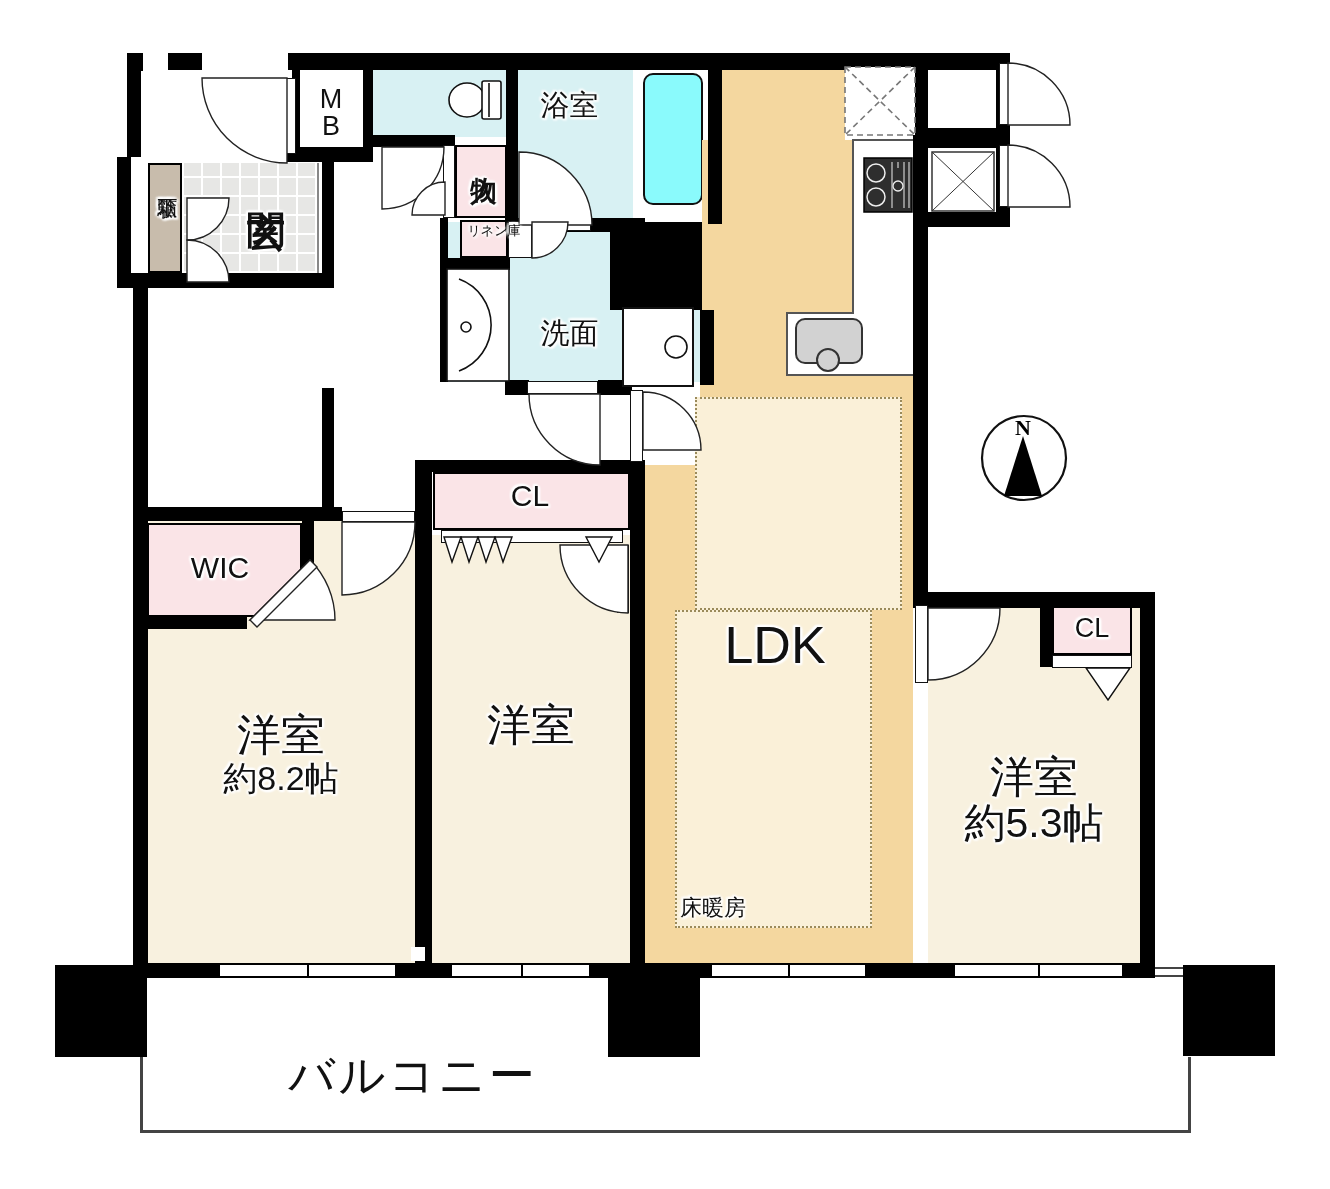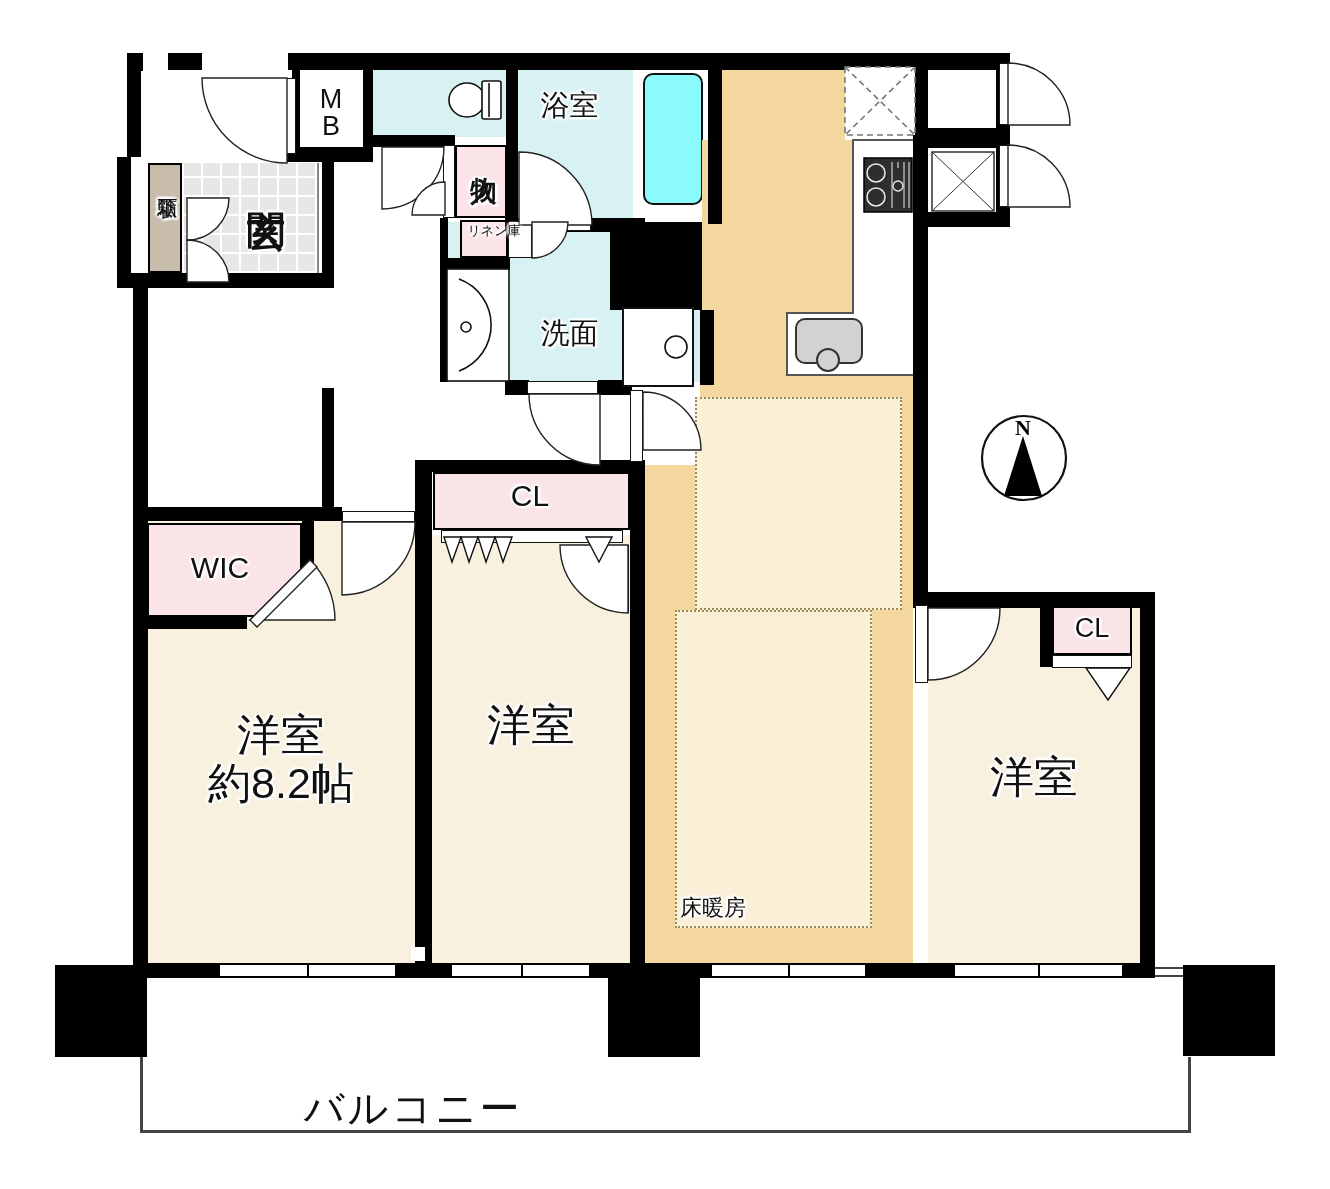--- a/index.html
+++ b/index.html
@@ -215,26 +215,28 @@
   <div class="lb vert" style="left:466px;top:156px;width:32px;font-size:26px;font-weight:bold;letter-spacing:0;">物入</div>
   <div class="lb" style="left:461px;top:224px;width:66px;font-size:13px;word-break:break-all;line-height:1.15;">リネン庫</div>
   <div class="lb" style="left:512px;top:89px;width:115px;font-size:29px;">浴室</div>
   <div class="lb" style="left:512px;top:317px;width:115px;font-size:29px;">洗面</div>
   <div class="lb" style="left:165px;top:551px;width:110px;font-size:30px;">WIC</div>
   <div class="lb" style="left:470px;top:479px;width:120px;font-size:30px;">CL</div>
   <div class="lb" style="left:1054px;top:613px;width:76px;font-size:27px;">CL</div>
 
   <div class="lb" style="left:161px;top:710px;width:240px;">
     <div style="font-size:44px;">洋室</div>
-    <div style="font-size:43px;">約8.2帖</div>
+    <div style="font-size:34px;">約8.2帖</div>
   </div>
   <div class="lb" style="left:411px;top:700px;width:240px;">
     <div style="font-size:44px;">洋室</div>
   </div>
   <div class="lb" style="left:914px;top:752px;width:240px;">
     <div style="font-size:44px;">洋室</div>
+    <div style="font-size:41px;">約5.3帖</div>
   </div>
   <div class="lb" style="left:655px;top:616px;width:240px;">
+    <div style="font-size:52px;">LDK</div>
   </div>
   <div class="lb" style="left:680px;top:896px;width:90px;font-size:22px;text-align:left;">床暖房</div>
-  <div class="lb" style="left:283px;top:1086px;width:260px;font-size:40px;letter-spacing:3px;">バルコニー</div>
+  <div class="lb" style="left:283px;top:1050px;width:260px;font-size:46px;letter-spacing:3px;">バルコニー</div>
 
 </div>
 
 </body></html>

